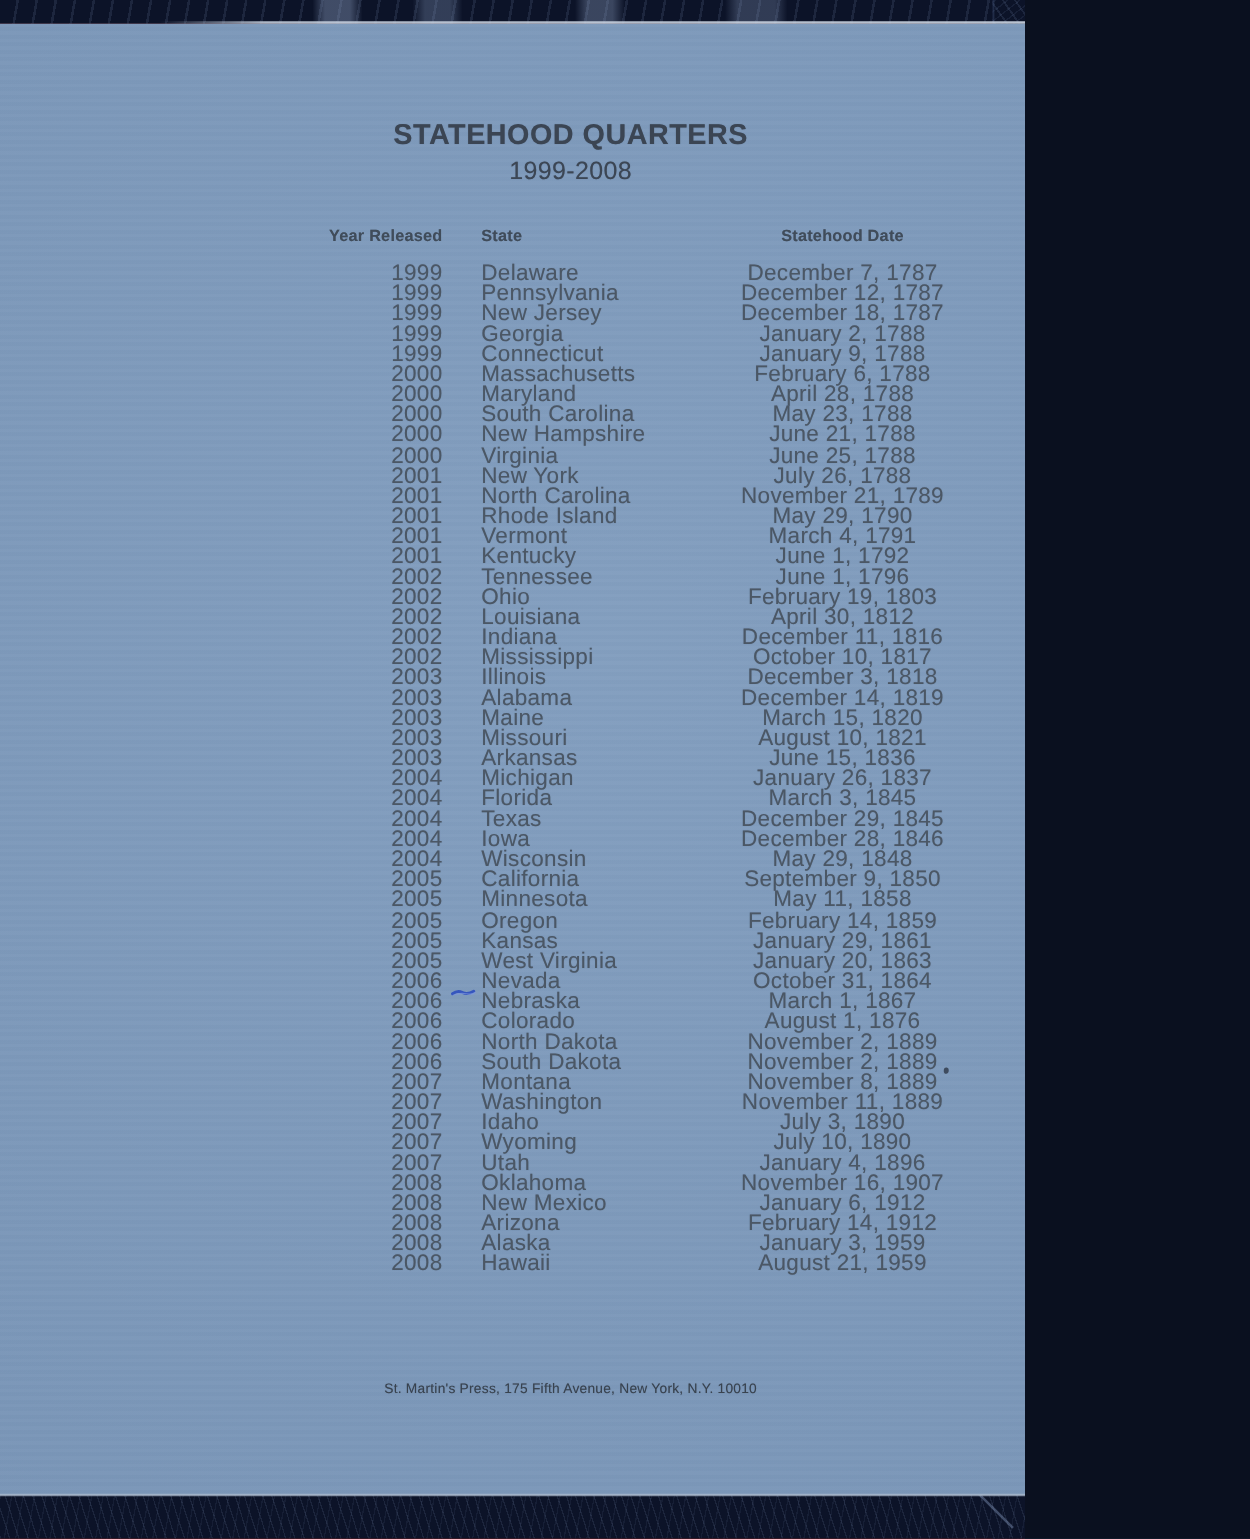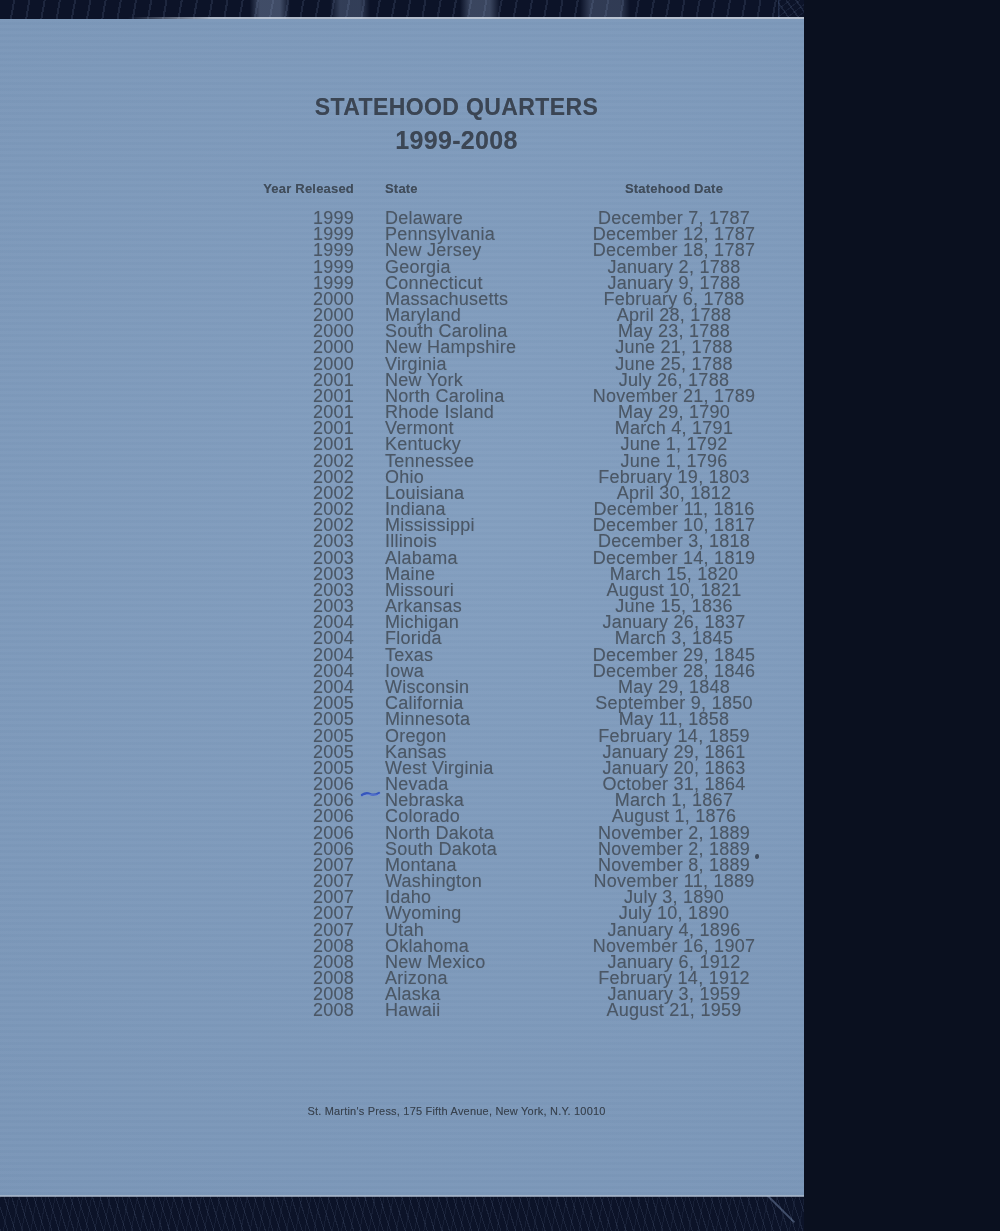--- a/index.html
+++ b/index.html
@@ -1,19 +1,20 @@
 <!DOCTYPE html>
 <html><head>
 <meta charset="utf-8">
 <style>
   html,body { margin:0; padding:0; background:#0a101f; }
   .scene {
     position:relative; width:804px; height:1231px; overflow:hidden;
     font-family:"Liberation Sans", sans-serif;
     background:#7f1d1d;
+    padding-left:16px;
   }
   
   .cover { position:absolute; background-color:#0c1328; }
   .cover-top {
     left:0; top:0; width:1000px; height:19px;
     background-image:
       linear-gradient(90deg, transparent 0 25%, rgba(150,170,205,.38) 26% 28%, transparent 29% 33%,
         rgba(140,162,198,.30) 34% 36%, transparent 37% 46%, rgba(152,172,206,.33) 47% 49%,
         transparent 50% 58%, rgba(145,165,200,.28) 59% 62%, transparent 63%),
       repeating-linear-gradient(100deg, transparent 0 13px, rgba(120,140,178,.16) 13px 15px);
@@ -55,21 +56,21 @@
     position:absolute; top:-2px; left:128px; right:0; height:2px;
     background:linear-gradient(90deg, rgba(200,210,225,0), rgba(203,213,227,.85) 10%, rgba(206,216,229,.9));
   }
   
   .centered { position:absolute; left:0; width:913px; text-align:center; }
   .title {
     top:75px; font-size:23px; font-weight:bold; letter-spacing:.4px;
     color:#3b4553; text-shadow:0 0 .6px rgba(62,76,96,.55); margin:0;
   }
   .subtitle {
-    top:107px; font-size:25px; font-weight:bold; letter-spacing:.3px;
+    top:107px; font-size:20px; font-weight:normal; letter-spacing:.3px;
     color:#3c4654; text-shadow:0 0 .6px rgba(62,76,96,.5);
   }
   .table { position:absolute; left:204px; top:162px; width:620px; }
   .thead {
     display:flex; font-size:13px; font-weight:bold; letter-spacing:.2px;
     line-height:15px; color:#404c5a; text-shadow:0 0 .5px rgba(62,76,96,.5);
   }
   .tbody {
     margin-top:14px; font-size:18px; line-height:16.17px; letter-spacing:.25px;
     color:#4b5765; text-shadow:0 0 .7px rgba(80,96,118,.45);
@@ -227,21 +228,21 @@
 
   <div class="row">
     <span class="c-year">2002</span>
     <span class="c-state">Indiana</span>
     <span class="c-date">December 11, 1816</span>
   </div>
 
   <div class="row">
     <span class="c-year">2002</span>
     <span class="c-state">Mississippi</span>
-    <span class="c-date">December 10, 1817</span>
+    <span class="c-date">October 10, 1817</span>
   </div>
 
   <div class="row">
     <span class="c-year">2003</span>
     <span class="c-state">Illinois</span>
     <span class="c-date">December 3, 1818</span>
   </div>
 
   <div class="row">
     <span class="c-year">2003</span>

